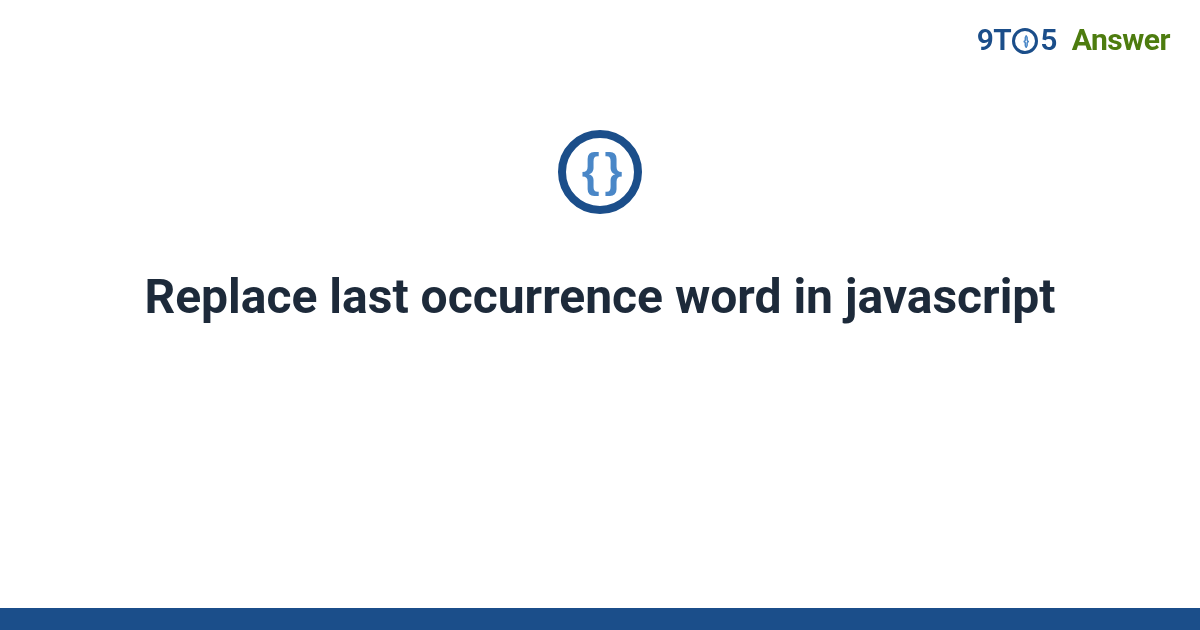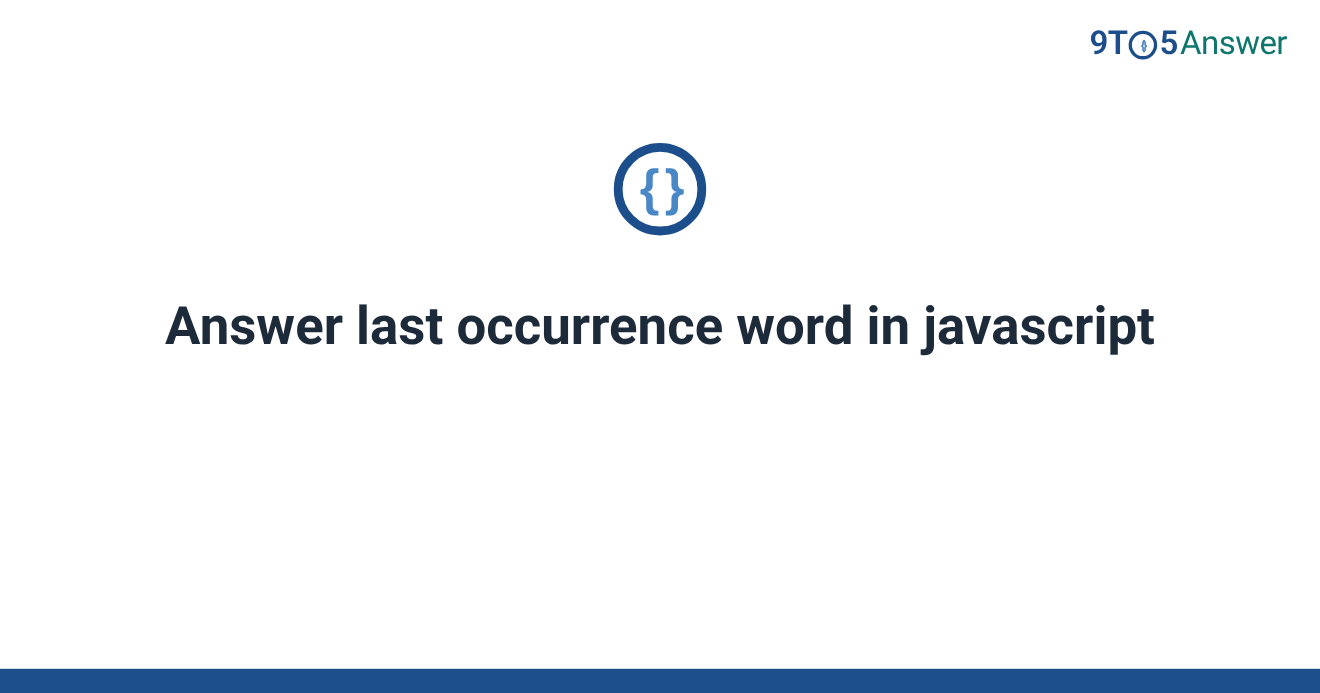--- a/index.html
+++ b/index.html
@@ -31,21 +31,21 @@
     width: 26px;
     height: 26px;
     border: 3px solid #1b4e8a;
     border-radius: 50%;
     margin: 0 1px;
     position: relative;
     top: 1px;
   }
   .logo .ring-glyph { color: #4a87c7; font-size: 12px; font-weight: 700; letter-spacing: -2px; }
   .logo .five { color: #1b4e8a; font-weight: 600; margin-left: 1px; }
-  .logo .answer { color: #0f766e; font-weight: 400; margin-left: 2px; }
+  .logo .answer { color: #4d7c0f; font-weight: 700; margin-left: 15px; }
 
   .center-block {
     position: absolute;
     top: 130px;
     width: 100%;
     display: flex;
     flex-direction: column;
     align-items: center;
   }
   .icon-wrap {
@@ -98,17 +98,17 @@
       <span class="ring-glyph">{}</span>
     </span>
     <span class="five">5</span>
     <span class="answer">Answer</span>
   </div>
 
   <div class="center-block">
     <div class="icon-wrap">
       <span class="icon-braces">{ }</span>
     </div>
-    <h1 class="title">Answer last occurrence word in javascript</h1>
+    <h1 class="title">Replace last occurrence word in javascript</h1>
   </div>
 
   <div class="footer-bar"></div>
 </div>
 
 </body></html>

